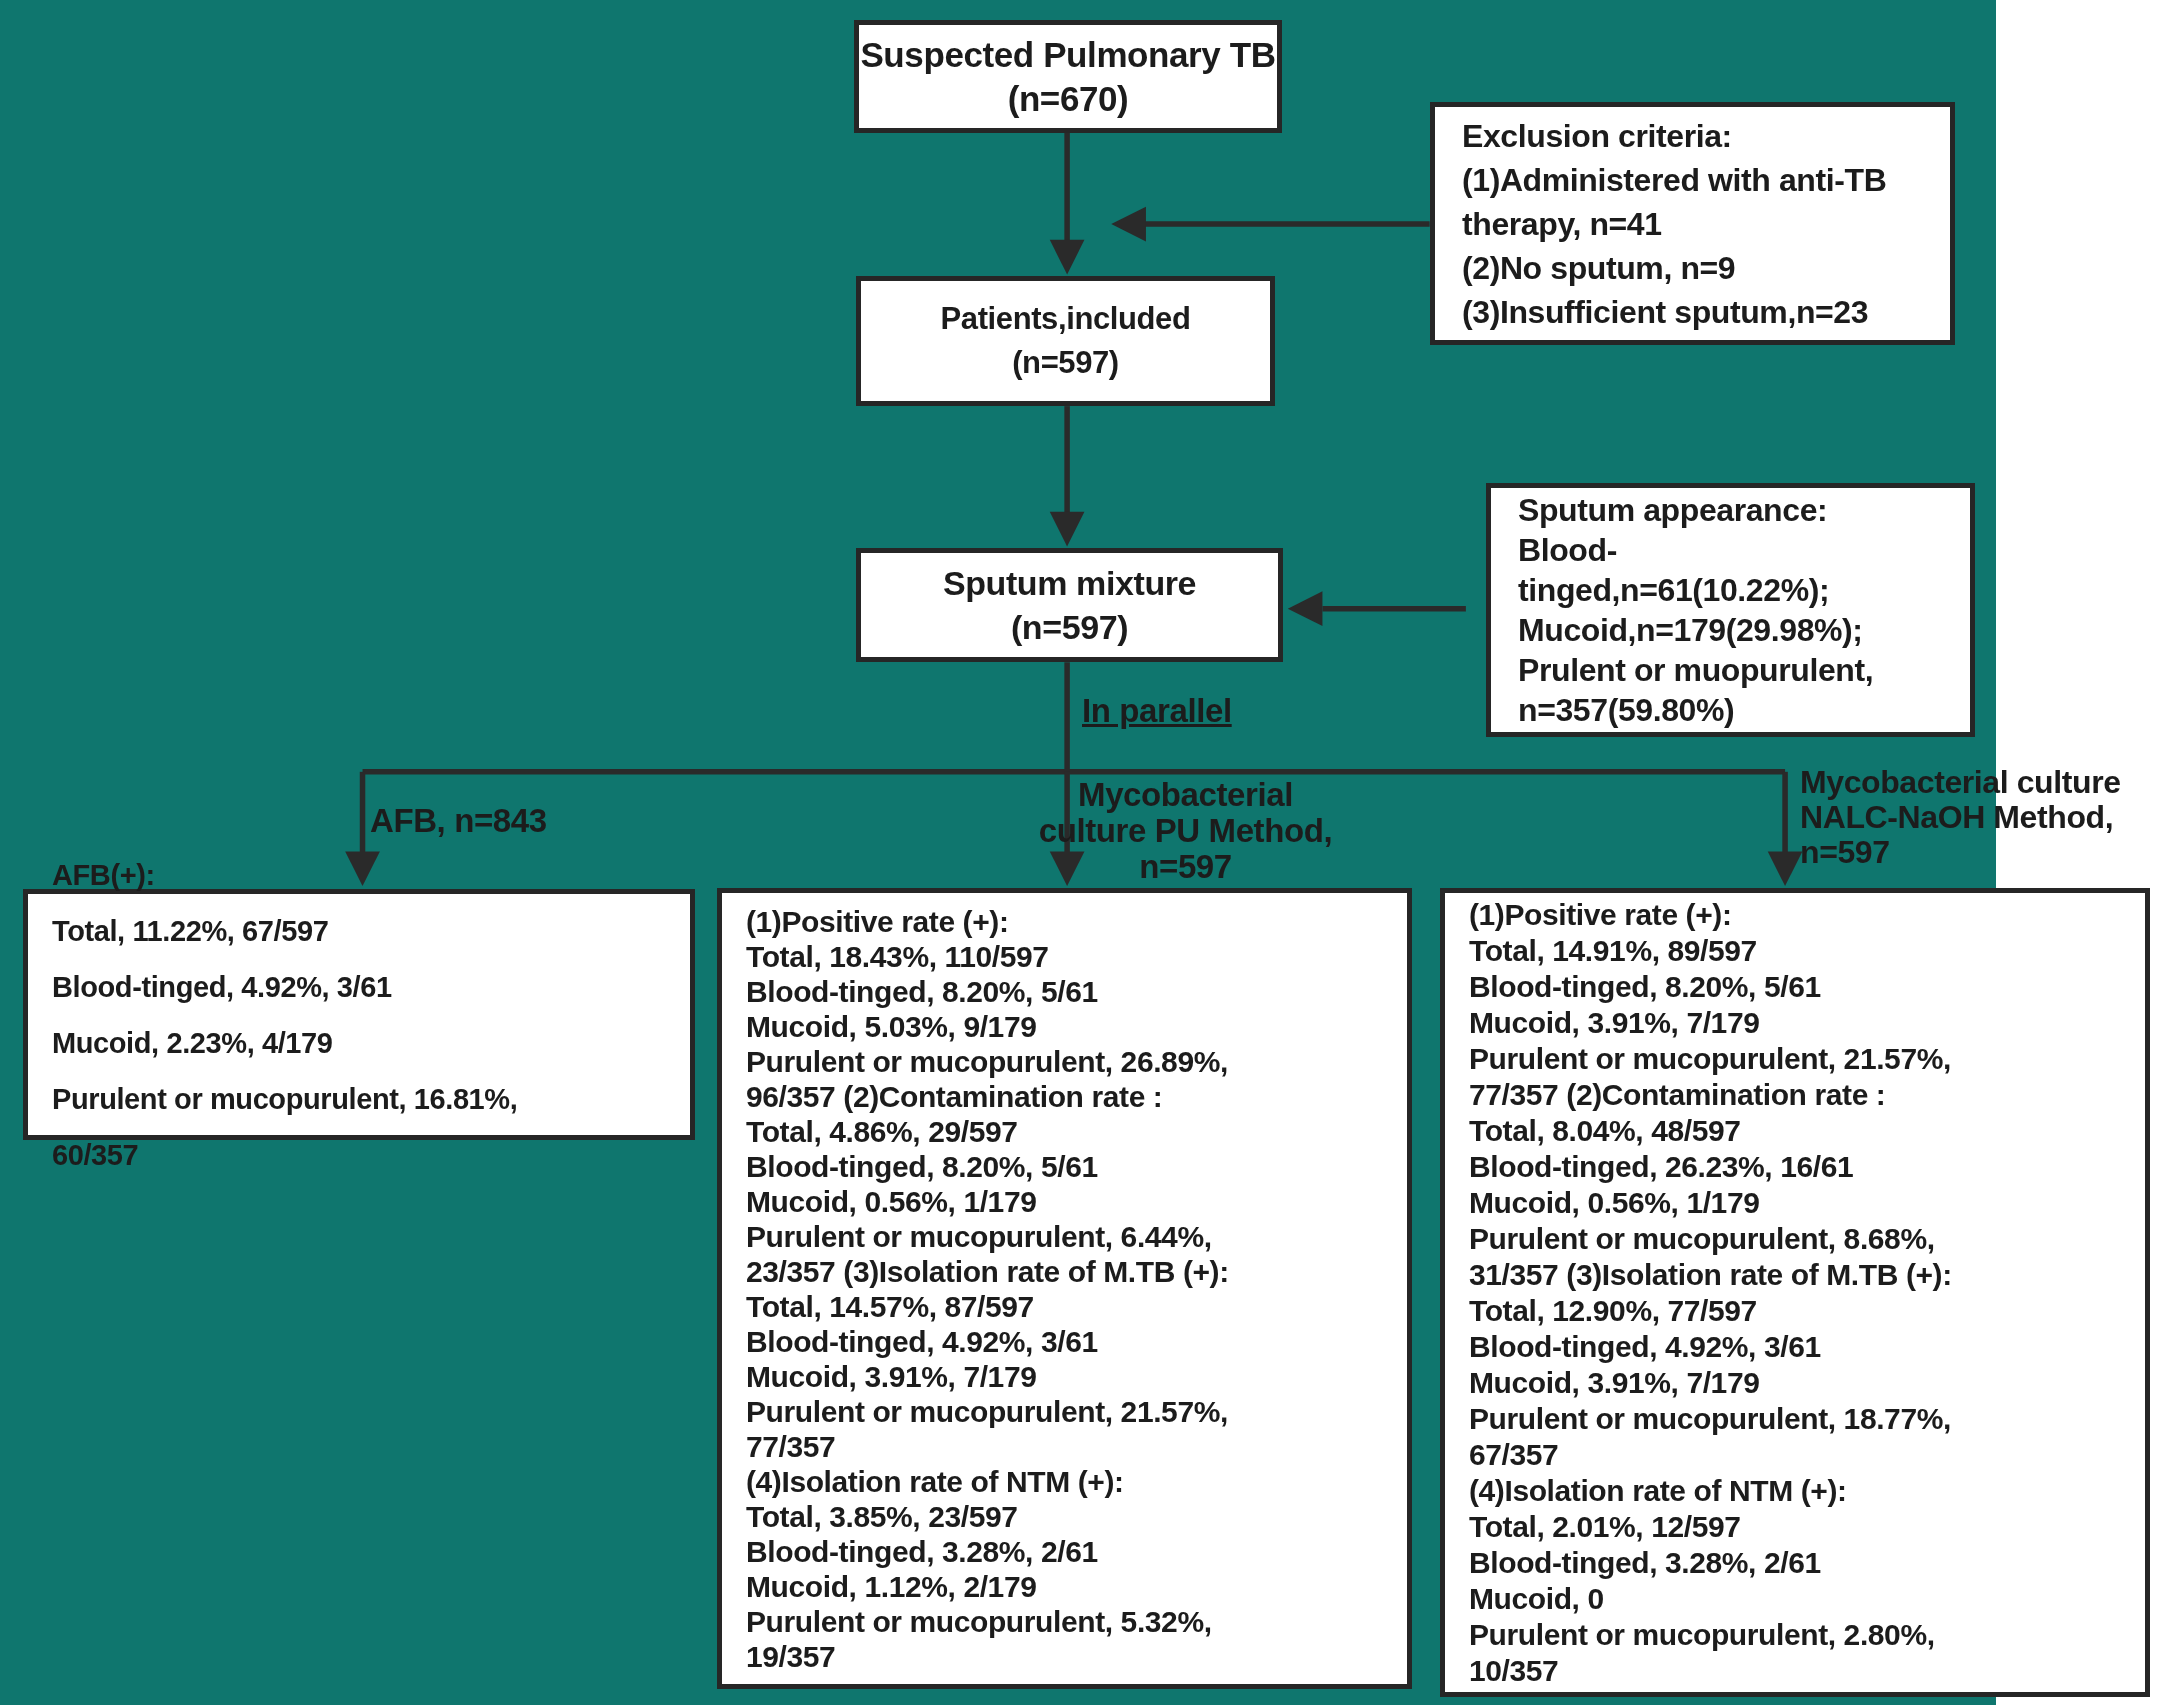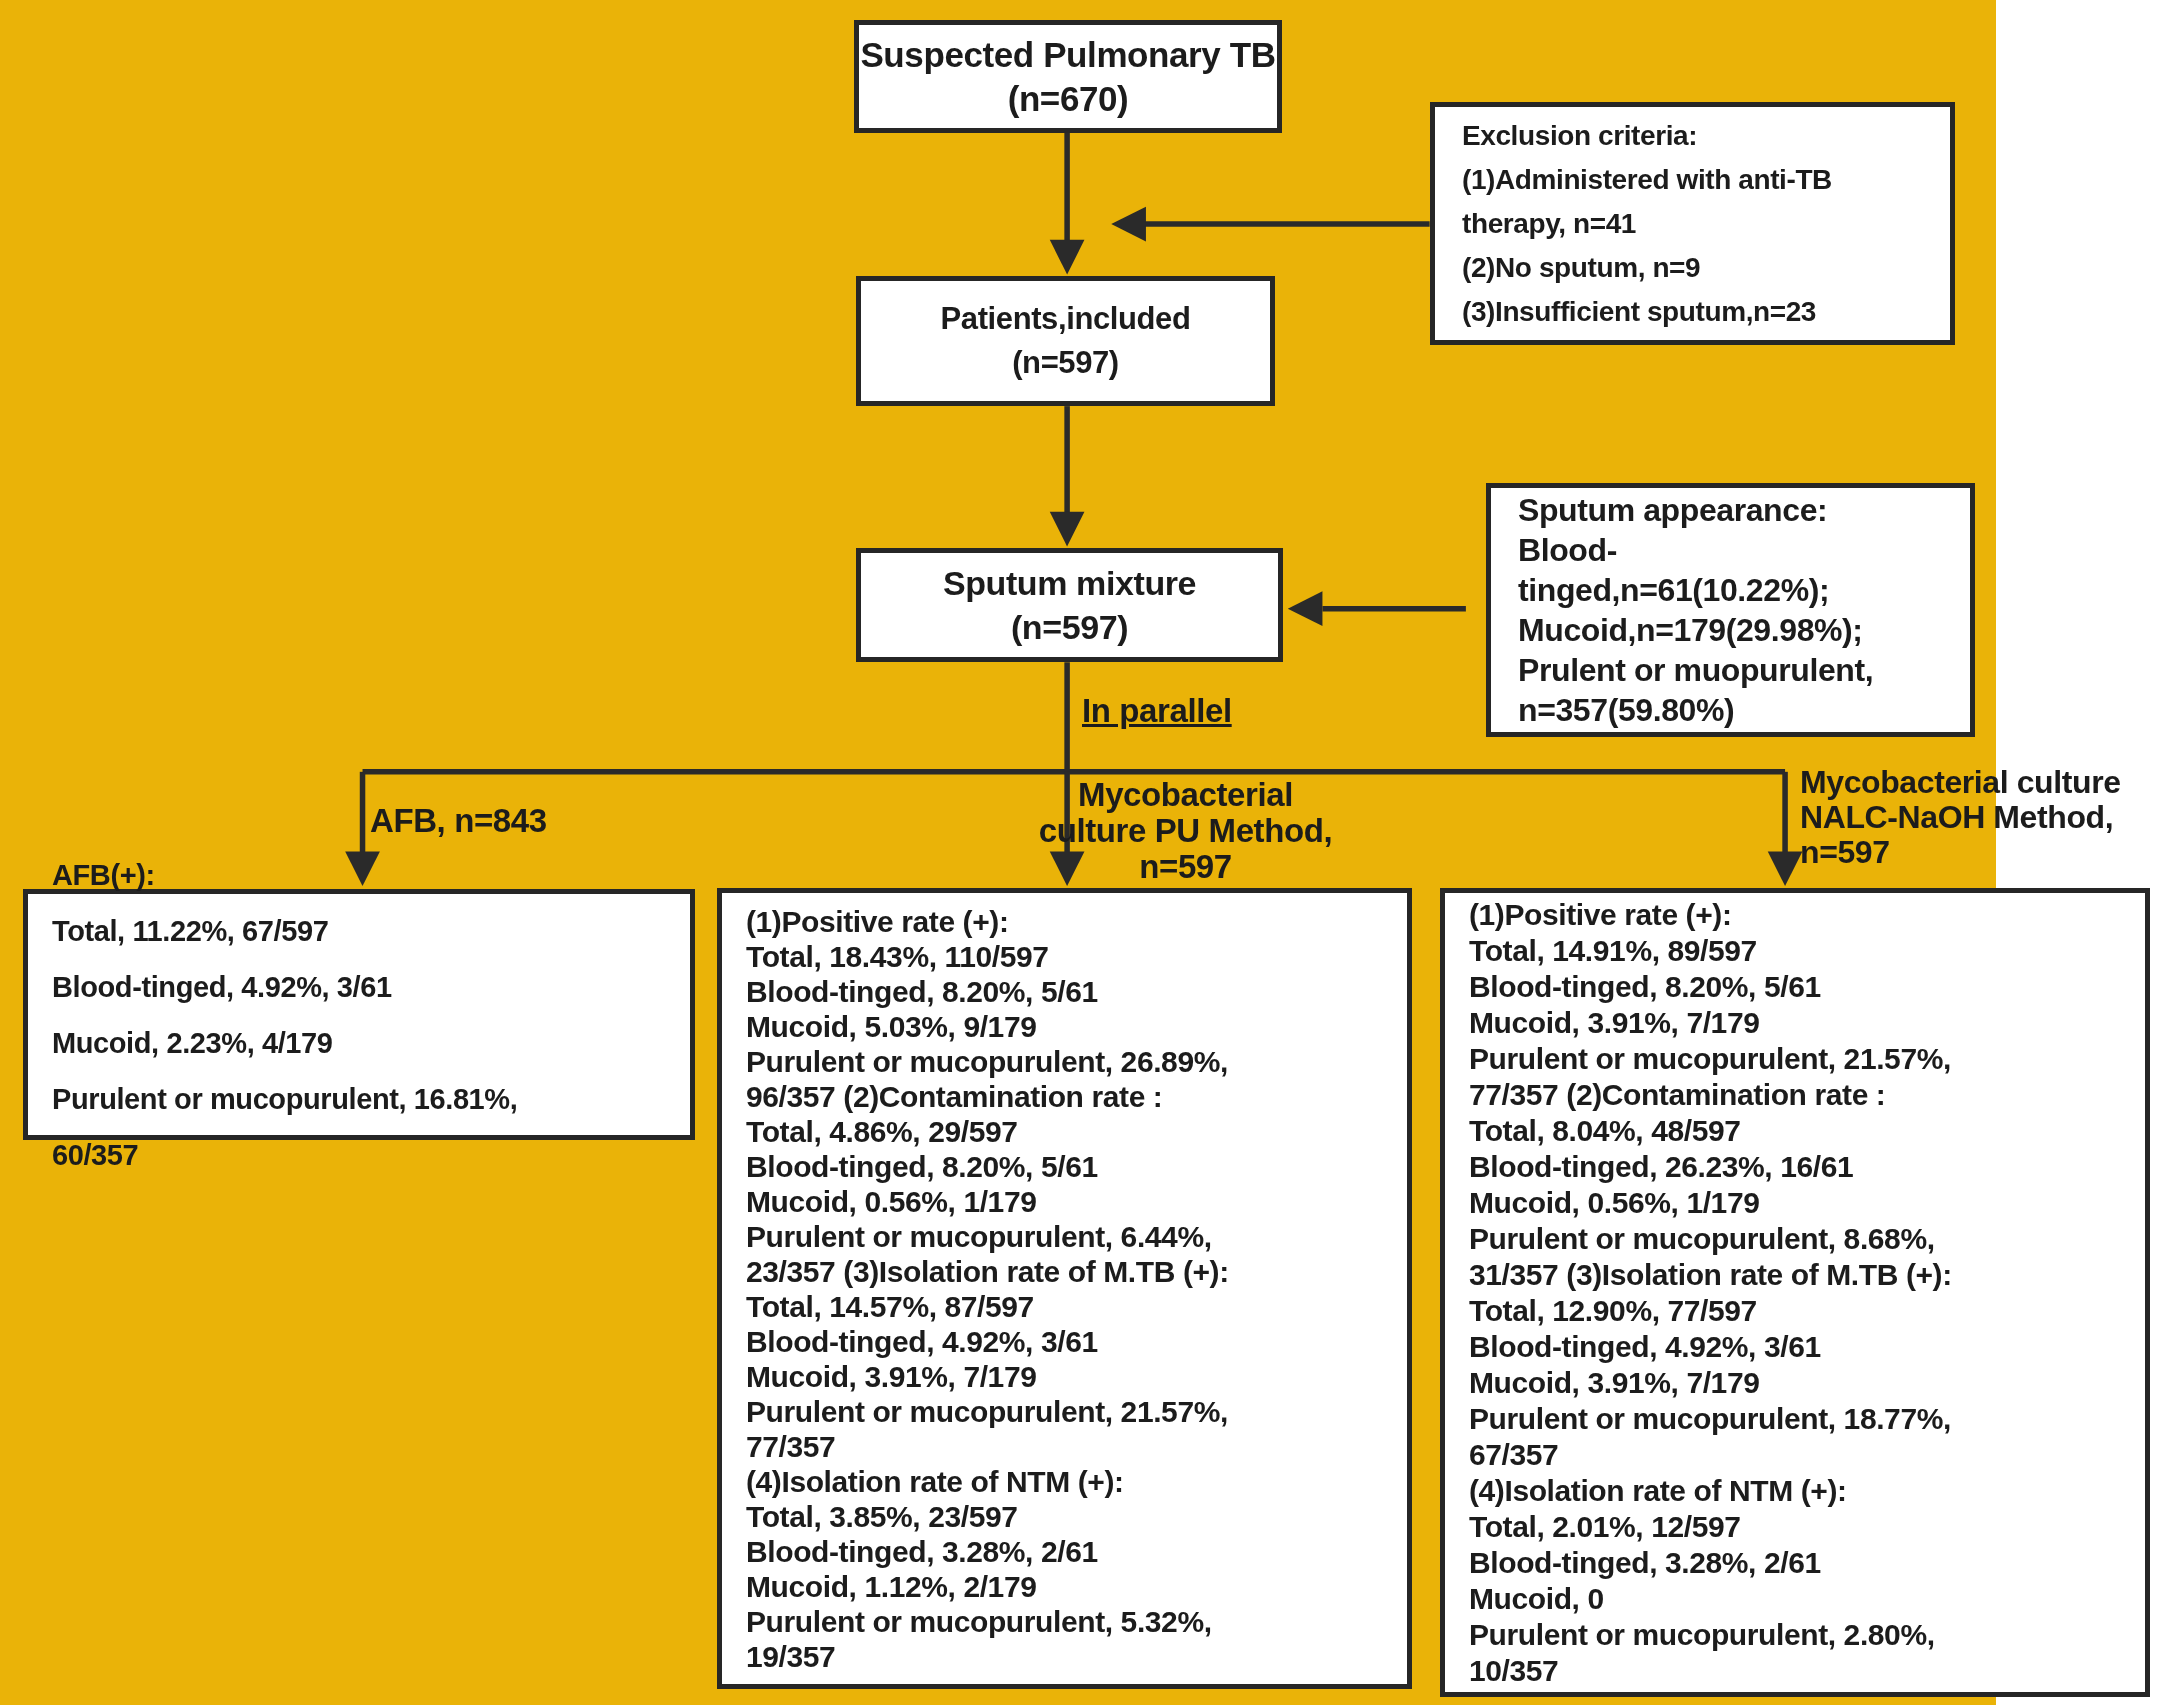--- a/index.html
+++ b/index.html
@@ -4,21 +4,21 @@
 <style>
   html, body {
     margin: 0;
     padding: 0;
     background: #ffffff;
   }
   .canvas {
     position: relative;
     width: 1996px;
     height: 1706px;
-    background: #eab308;
+    background: #0f766e;
     font-family: "Liberation Sans", "DejaVu Sans", sans-serif;
     font-weight: 700;
     color: #1c1c1c;
     letter-spacing: -0.4px;
   }
   .lines {
     position: absolute;
     left: 0;
     top: 0;
     width: 2161px;
@@ -40,21 +40,21 @@
   .box.left {
     justify-content: flex-start;
     text-align: left;
   }
   .lbl {
     position: absolute;
     white-space: pre-line;
   }
   
   .b-suspected { left: 854px; top: 20px;   width: 428px; height: 113px; font-size: 35px; line-height: 44px; }
-  .b-exclusion { left: 1430px; top: 102px;  width: 525px; height: 243px; font-size: 28px; line-height: 44px; padding-left: 27px; padding-right: 6.3px; }
+  .b-exclusion { left: 1430px; top: 102px;  width: 525px; height: 243px; font-size: 32px; line-height: 44px; padding-left: 27px; padding-right: 6.3px; }
   .b-patients  { left: 856px; top: 276px;  width: 419px; height: 130px; font-size: 31px; line-height: 44px; }
   .b-sputum    { left: 856px; top: 548px;  width: 427px; height: 114px; font-size: 34px; line-height: 44px; }
   .b-appearance{ left: 1466px; top: 483px;  width: 489px; height: 254px; font-size: 32px; line-height: 40px; padding-left: 27px; padding-right: 6.3px; margin-left: 20px; }
   .b-afb       { left: 23px;   top: 889px; width: 672px; height: 251px; font-size: 29px; line-height: 56px; padding-left: 24px; padding-right: 2px; }
   .b-pu        { left: 717px;  top: 888px; width: 695px; height: 801px; font-size: 30px; line-height: 35px; padding-left: 24px; padding-right: 6.3px; }
   .b-nalc      { left: 1440px; top: 888px; width: 710px; height: 809px; font-size: 30px; line-height: 36px; padding-left: 24px; padding-right: 6.3px; }
 
   .l-parallel  { left: 1082px; top: 691px;  font-size: 33px; line-height: 39px; text-decoration: underline; }
   .l-afb       { left: 370px;  top: 801px; font-size: 33px; line-height: 39px; }
   .l-pu        { left: 1012px; top: 777px;  width: 347px; text-align: center; font-size: 33px; line-height: 36px; }

